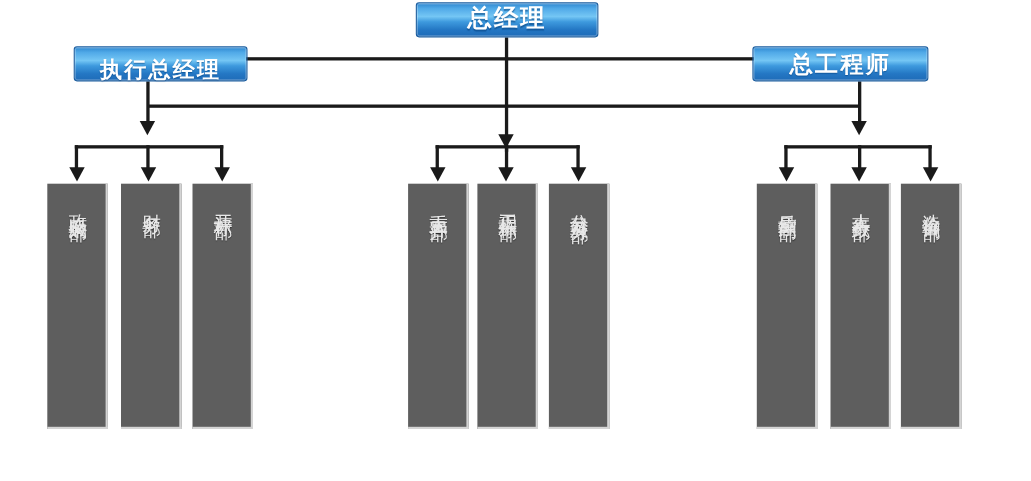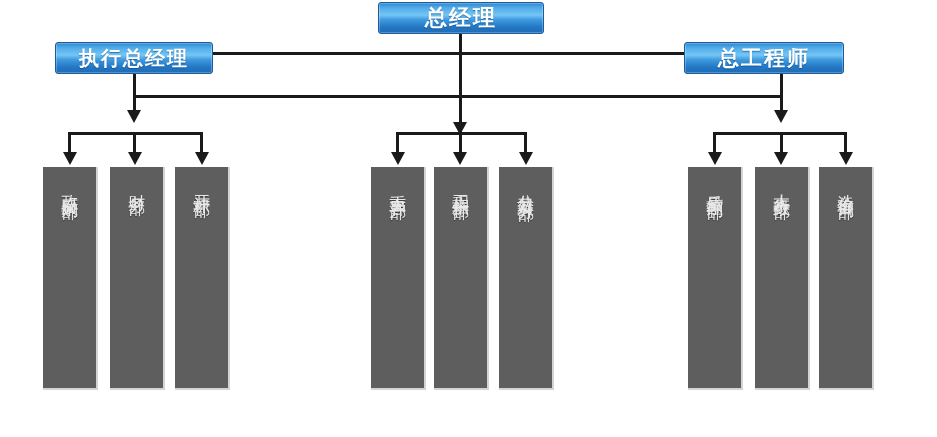--- a/index.html
+++ b/index.html
@@ -44,21 +44,21 @@
     font-weight: bold;
     letter-spacing: 2px;
     text-shadow: 0 1px 1px rgba(0,60,120,0.55);
     white-space: nowrap;
     line-height: 1;
   }
 
   #box-gm { left: 378px; top: 2px; width: 166px; height: 32px; }
   #box-gm .blue-label { font-size: 22px; }
 
-  #box-egm { left: 55px; top: 42px; width: 158px; height: 32px; }
+  #box-egm { left: 67px; top: 42px; width: 158px; height: 32px; align-items: flex-end; }
   #box-egm .blue-label { font-size: 20px; }
 
   #box-ce { left: 684px; top: 42px; width: 160px; height: 32px; }
   #box-ce .blue-label { font-size: 21px; text-align: center; }
 
   
   .dept-box {
     position: absolute;
     box-sizing: border-box;
     width: 55px;

